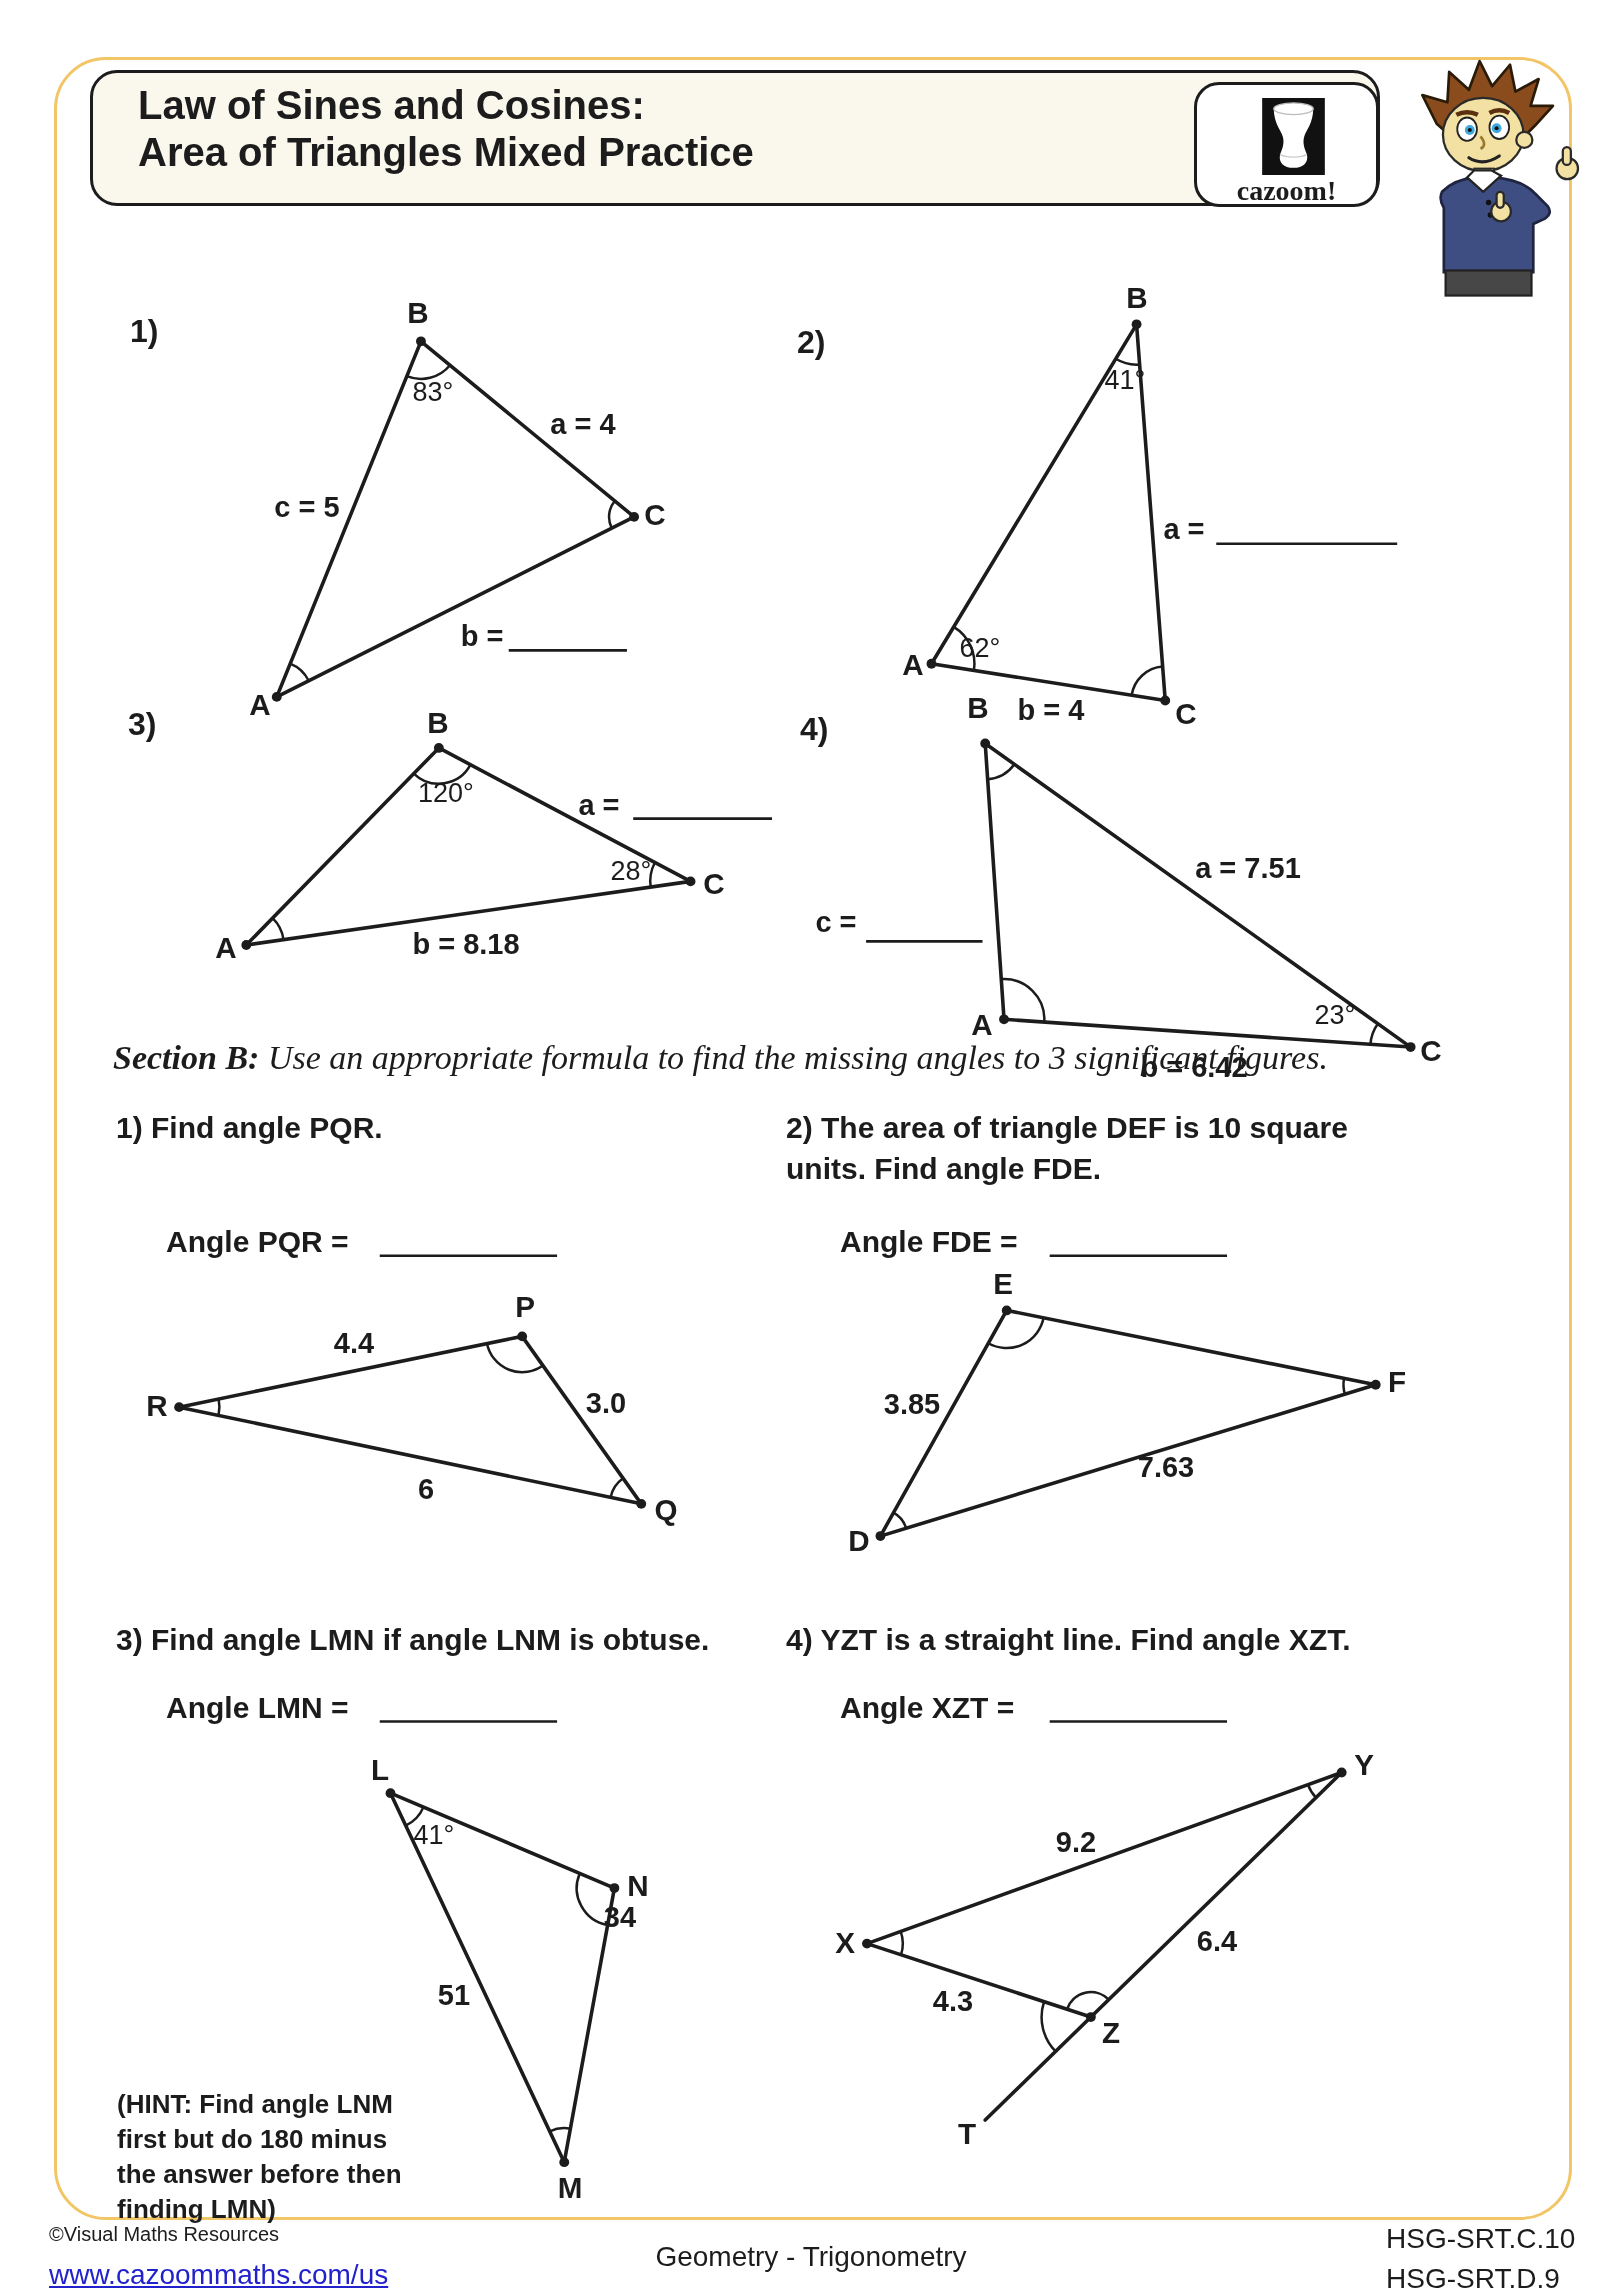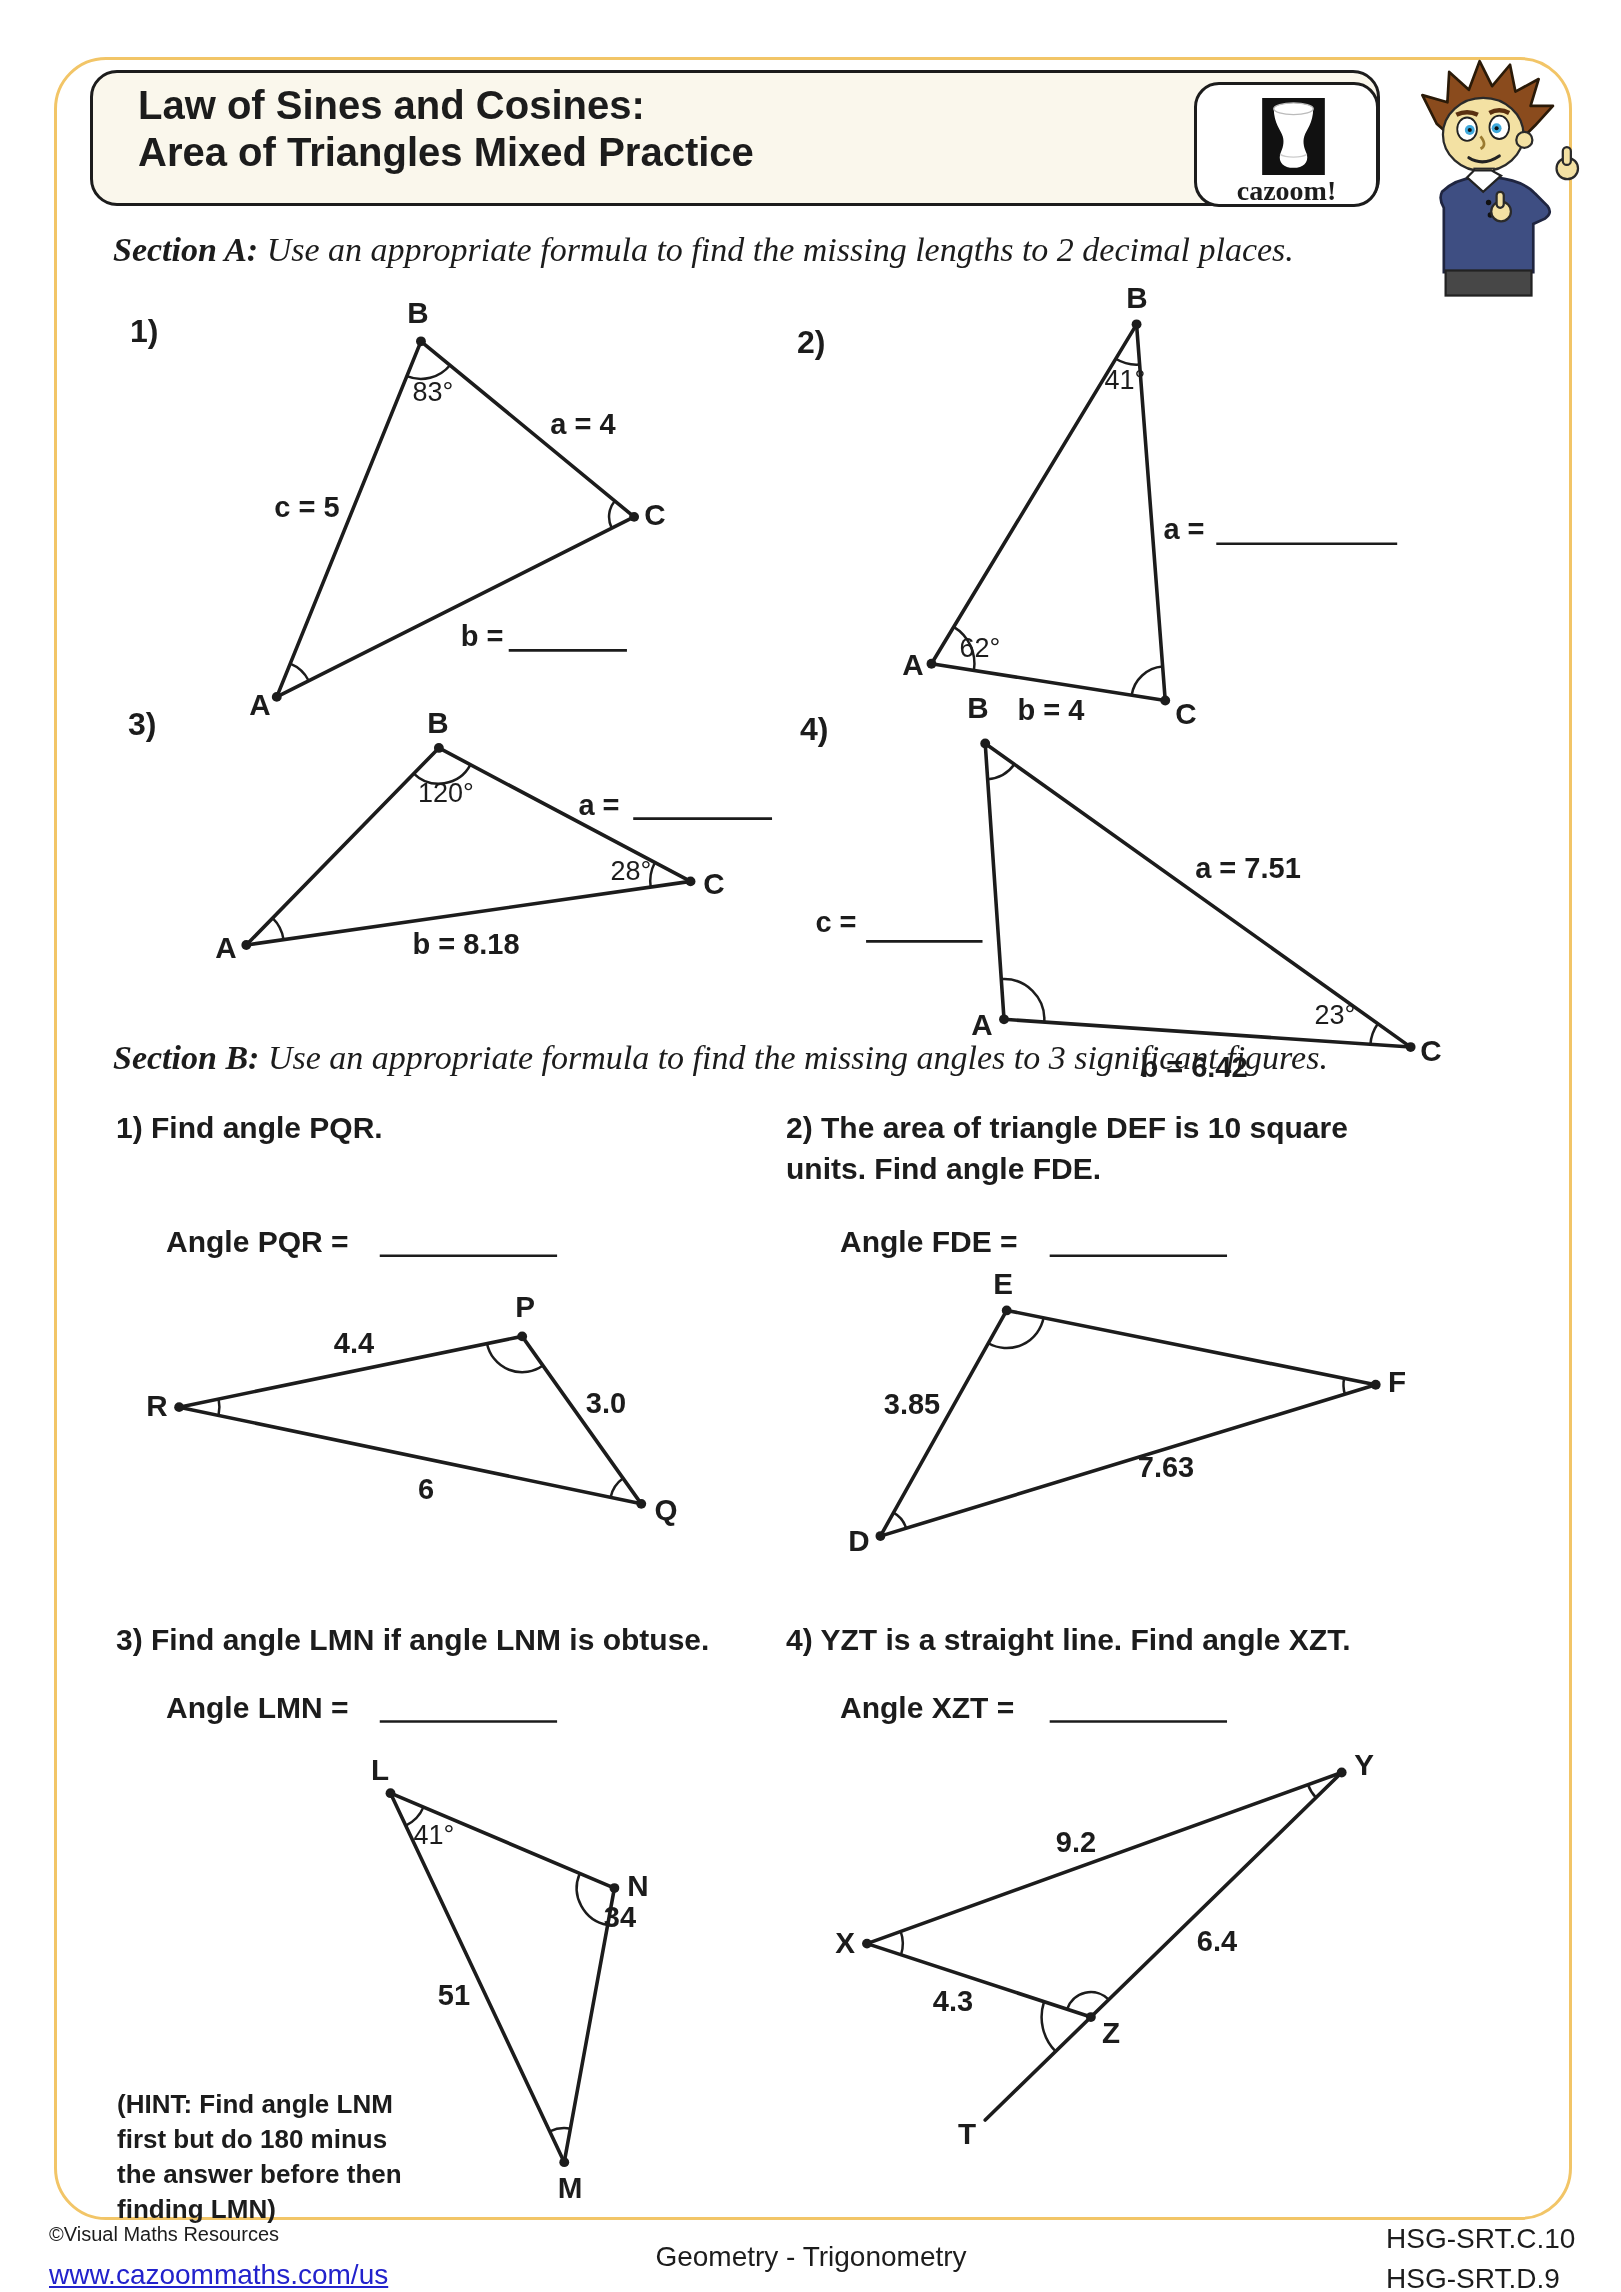--- a/index.html
+++ b/index.html
@@ -171,21 +171,20 @@
     </g>
     <g>
       <circle cx="198" cy="128" r="12" fill="#F3E1A3" stroke="#2a2a2a" stroke-width="2.5"></circle>
       <rect x="193" y="104" width="9" height="20" rx="4.5" fill="#F3E1A3" stroke="#2a2a2a" stroke-width="2.5"></rect>
       <circle cx="124" cy="176" r="11" fill="#F3E1A3" stroke="#2a2a2a" stroke-width="2.5"></circle>
       <rect x="119" y="154" width="8" height="18" rx="4" fill="#F3E1A3" stroke="#2a2a2a" stroke-width="2.5"></rect>
     </g>
     <rect x="62" y="242" width="96" height="28" fill="#474747" stroke="#222" stroke-width="2.5"></rect>
   </svg>
 
-  <div class="sec-head" style="left:113px;top:231px;"><span class="sec-label">Section A:</span><span> Use an appropriate formula to find the missing lengths to 2 decimal places.</span></div>
 
   <div class="tl num" style="left:130px;top:313px;">1)</div>
   <div class="lb vx" style="left:418px;top:313px;">B</div>
   <div class="lb vx" style="left:260px;top:705px;">A</div>
   <div class="lb vx" style="left:655px;top:515px;">C</div>
   <div class="lb deg" style="left:433px;top:392px;">83°</div>
   <div class="lb sd" style="left:583px;top:424px;">a = 4</div>
   <div class="lb sd" style="left:307px;top:507px;">c = 5</div>
   <div class="lb sd" style="left:482px;top:636px;">b =</div>
 

